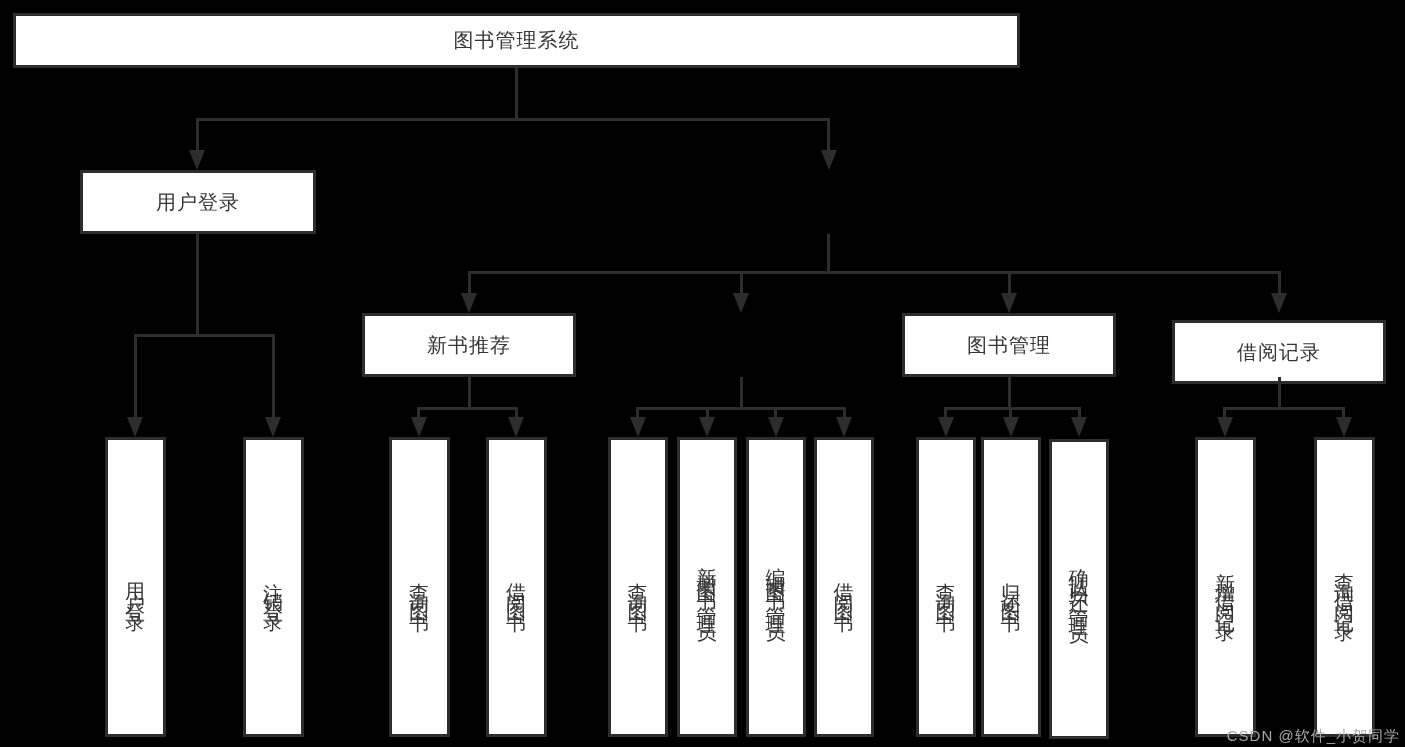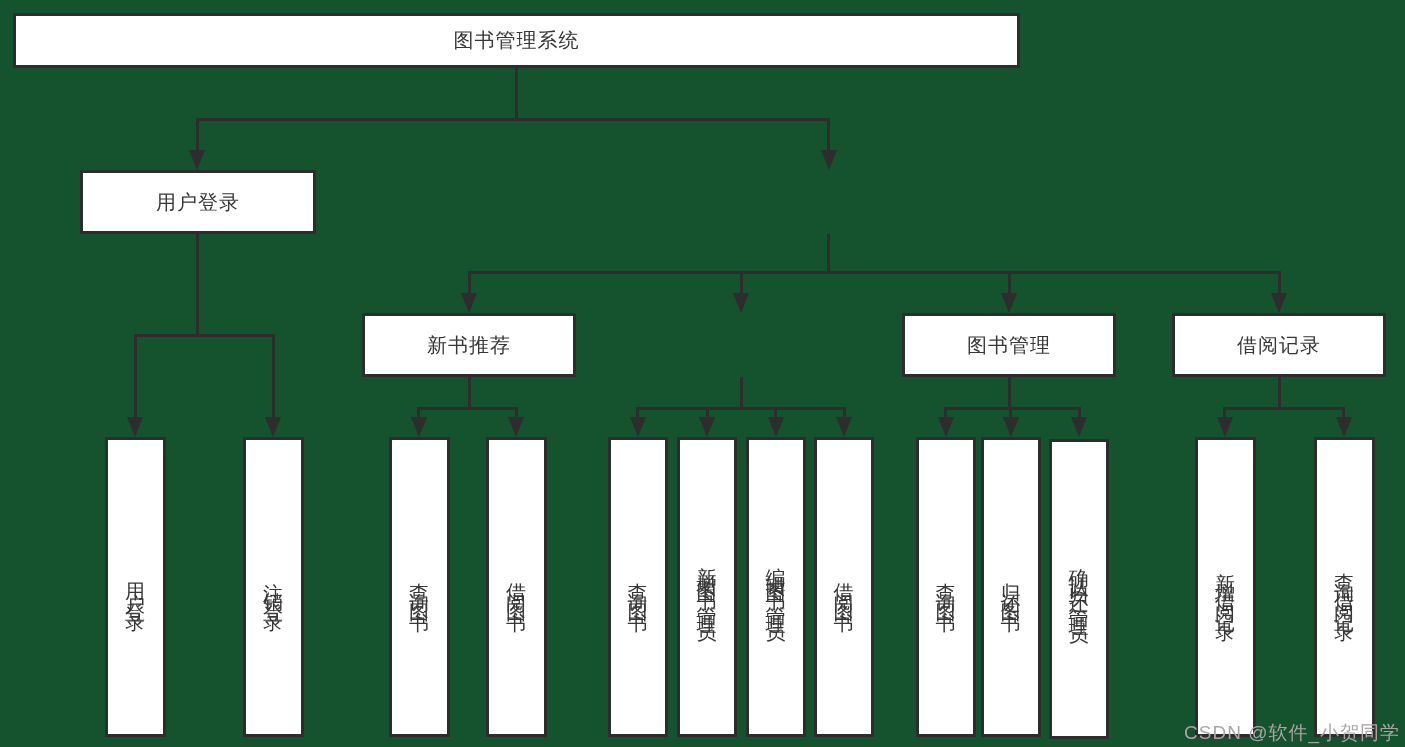--- a/index.html
+++ b/index.html
@@ -1,20 +1,20 @@
 <!DOCTYPE html>
 <html><head>
 <meta charset="utf-8">
 <style>
   html, body { margin: 0; padding: 0; background: #ffffff; }
   #canvas {
     position: relative;
     width: 1405px;
     height: 747px;
-    background: #14532d;
+    background: #000000;
     overflow: hidden;
     font-family: "Liberation Sans", "DejaVu Sans", sans-serif;
   }
   .box {
     position: absolute;
     box-sizing: border-box;
     background: #ffffff;
     border: 3px solid #2d2d2d;
     display: flex;
     align-items: center;
@@ -39,21 +39,21 @@
     position: absolute;
     width: 0; height: 0;
     border-left: 8px solid transparent;
     border-right: 8px solid transparent;
     border-top: 20px solid #2d2d2d;
   }
   .watermark {
     position: absolute;
     right: 5px;
     bottom: 1px;
-    font-size: 19px;
+    font-size: 15px;
     color: #a9a5a5;
     letter-spacing: 1px;
     z-index: 10;
     white-space: nowrap;
   }
 </style>
 </head>
 <body>
 
 <div id="canvas">
@@ -90,21 +90,21 @@
   <div class="arrowhead" style="left:733px; top:293px;"></div>
   <div class="arrowhead" style="left:1001px; top:293px;"></div>
   <div class="arrowhead" style="left:1271px; top:293px;"></div>
 
   <div class="box" style="left:362px; top:313px; width:214px; height:64px;">
     <span>新书推荐</span>
   </div>
   <div class="box" style="left:902px; top:313px; width:214px; height:64px;">
     <span>图书管理</span>
   </div>
-  <div class="box" style="left:1172px; top:313px; width:214px; height:64px;">
+  <div class="box" style="left:1172px; top:320px; width:214px; height:64px;">
     <span>借阅记录</span>
   </div>
 
   <div class="vline" style="left:468px; top:377px; height:33px;"></div>
   <div class="hline" style="left:417px; top:407px; width:101px;"></div>
   <div class="vline" style="left:417px; top:407px; height:12px;"></div>
   <div class="vline" style="left:515px; top:407px; height:12px;"></div>
   <div class="arrowhead" style="left:411px; top:417px;"></div>
   <div class="arrowhead" style="left:508px; top:417px;"></div>
 

